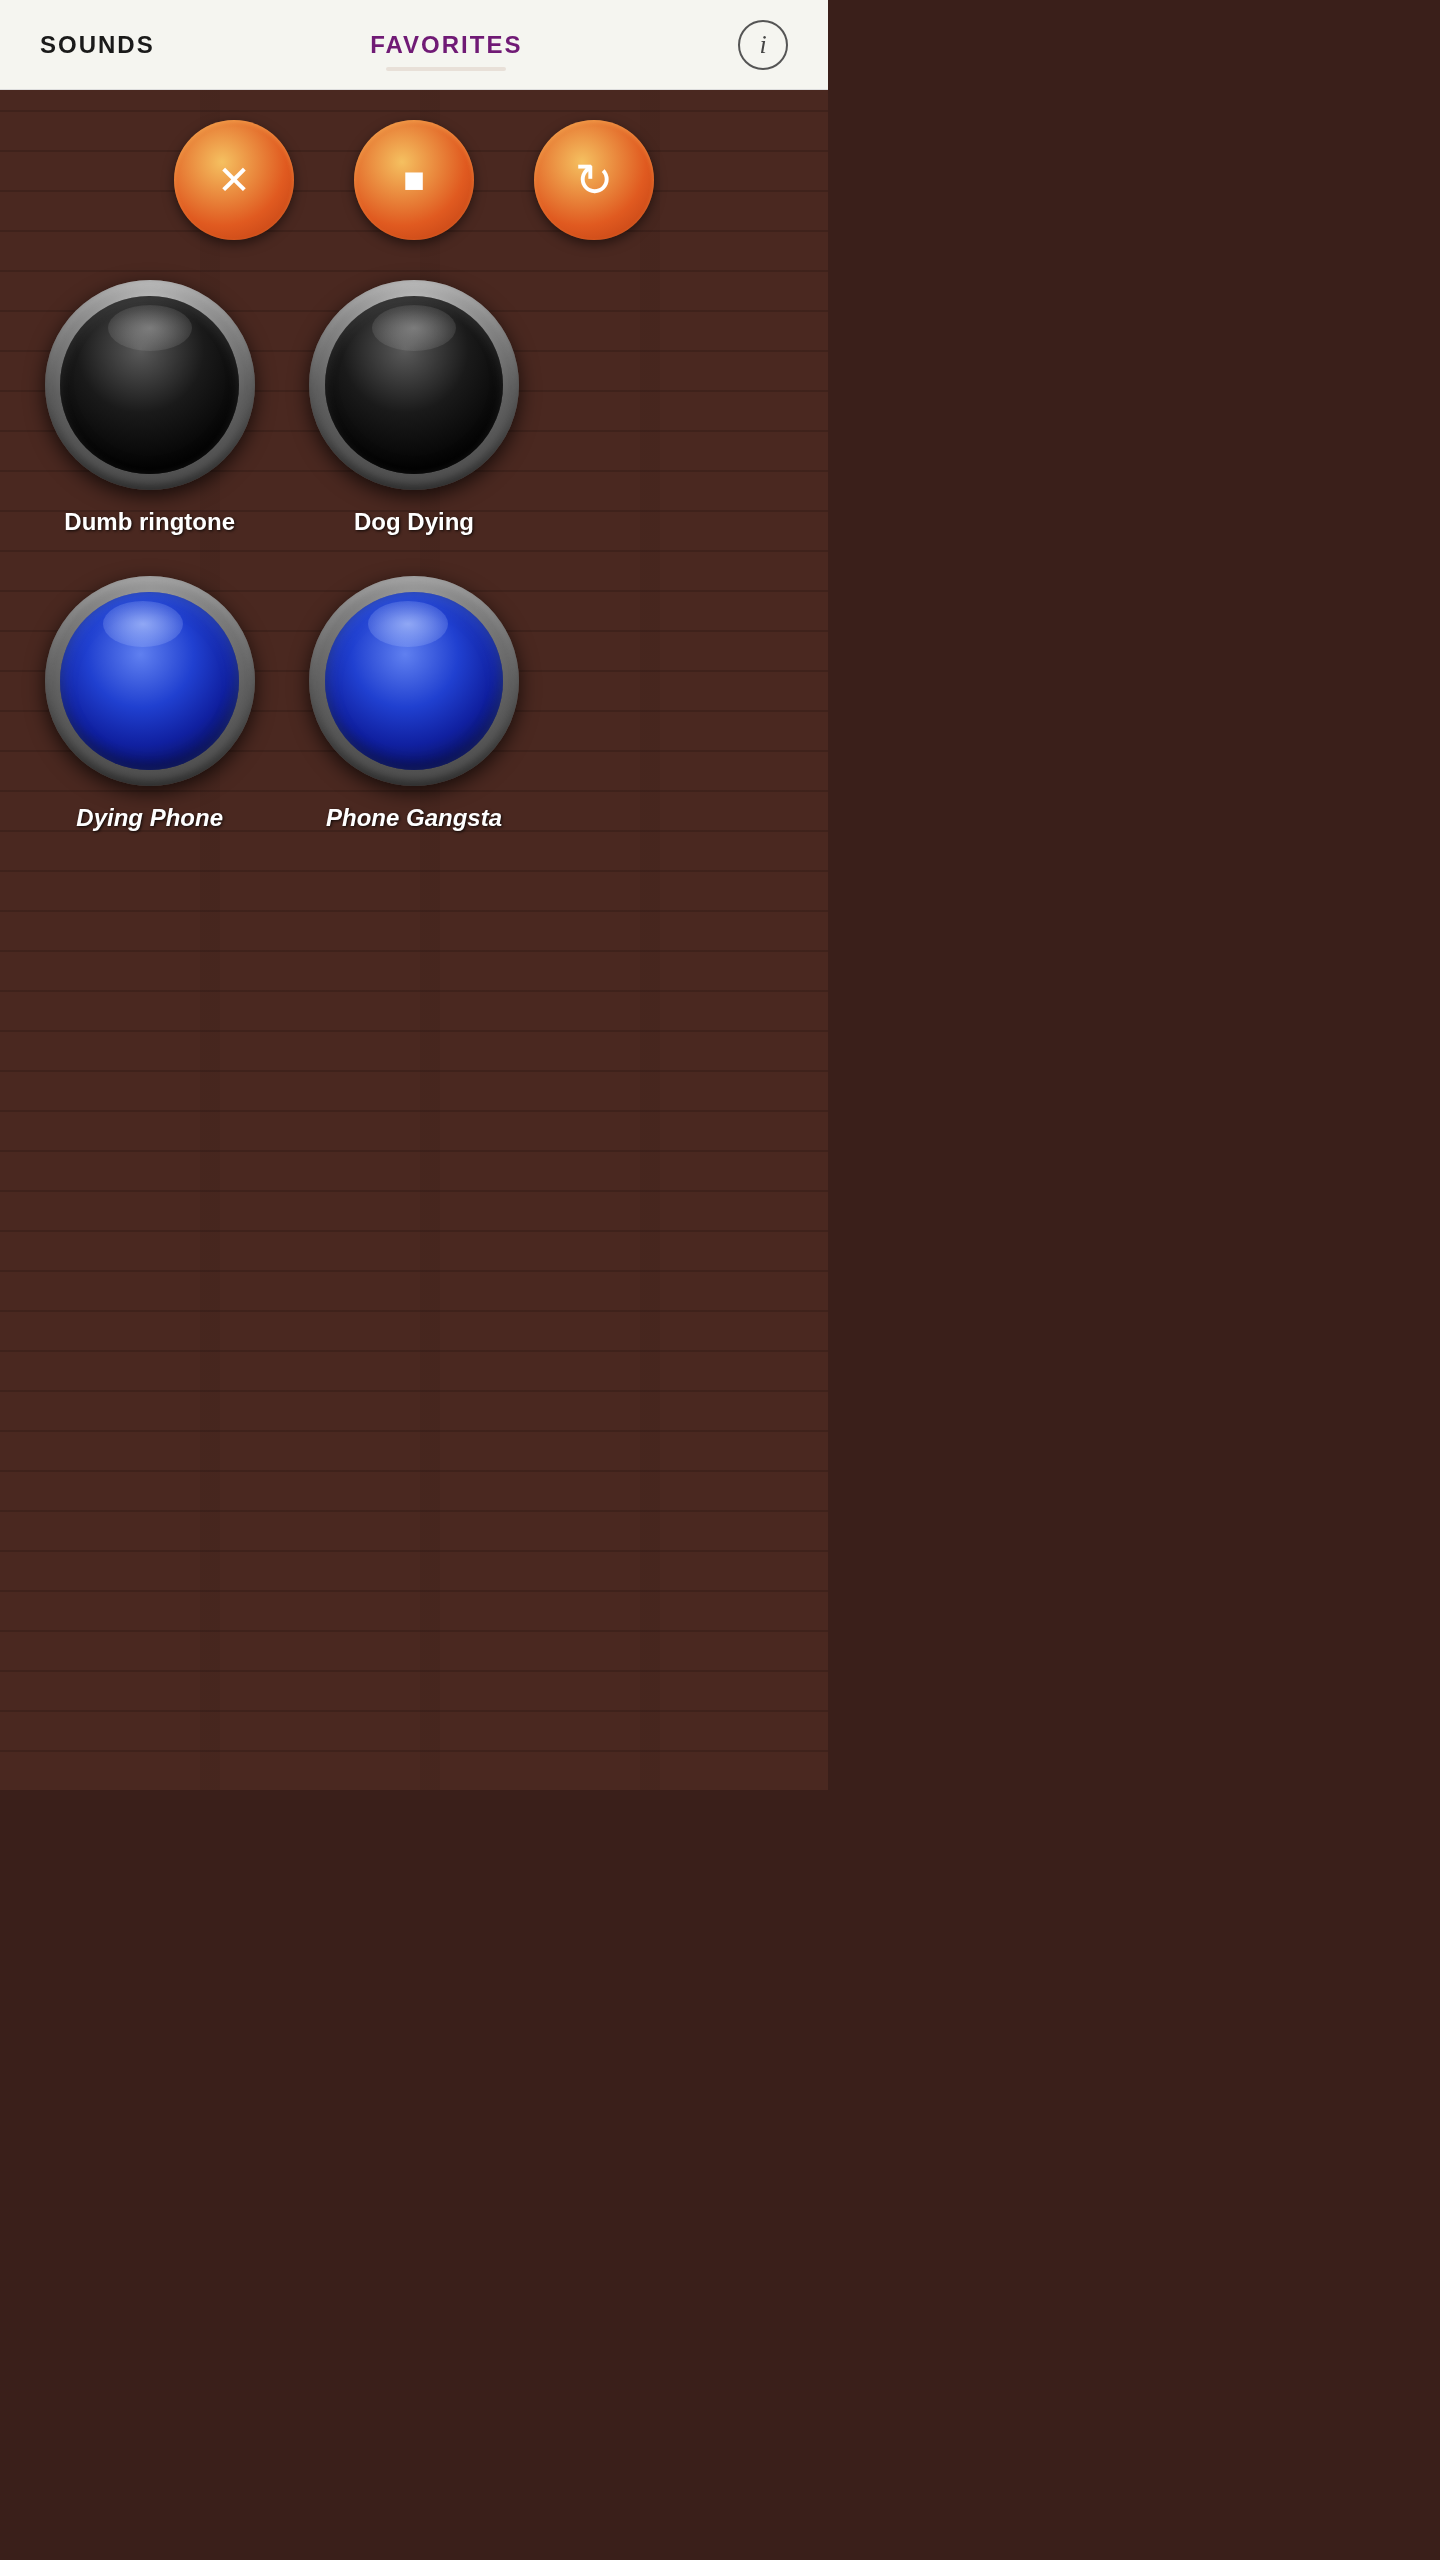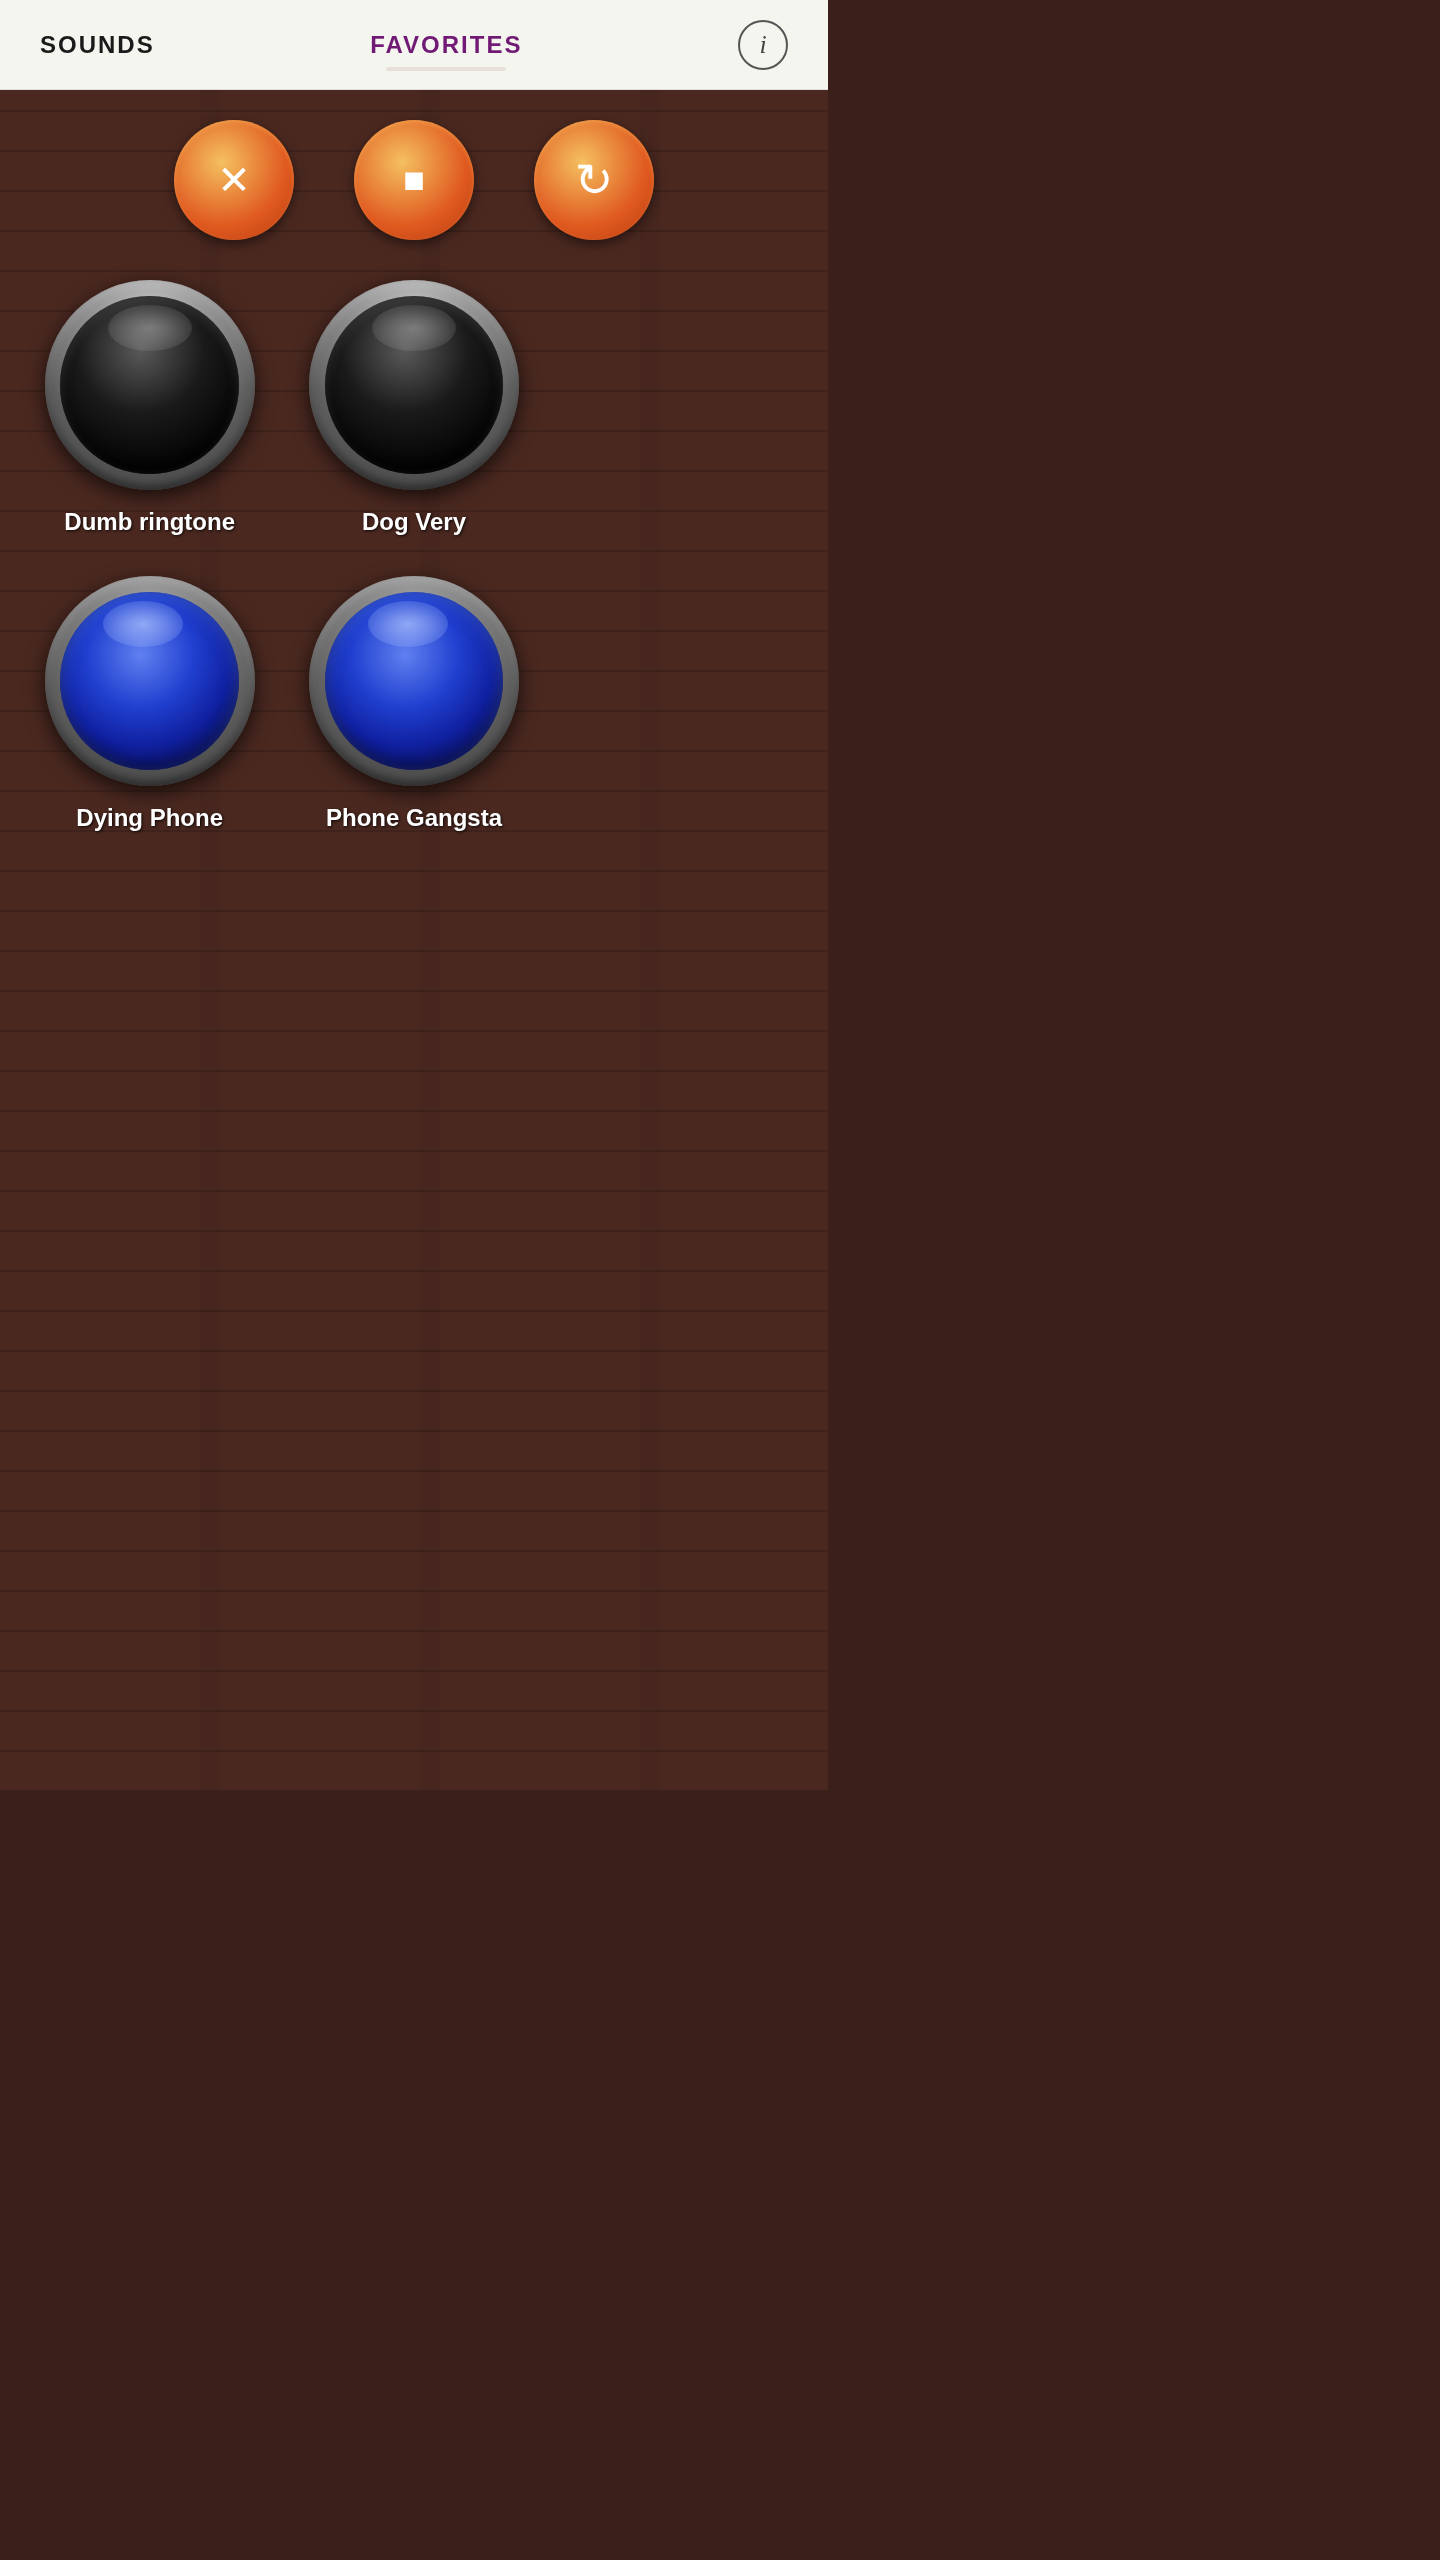--- a/index.html
+++ b/index.html
@@ -262,26 +262,26 @@
   <div class="sounds-grid">
 
     <div class="sound-item">
       <div class="sound-btn-silver"></div>
       <span class="sound-label">Dumb ringtone</span>
     </div>
 
 
     <div class="sound-item">
       <div class="sound-btn-silver"></div>
-      <span class="sound-label">Dog Very</span>
-    </div>
-
-  </div>
-
-  <div class="sounds-grid" style="margin-top:20px;">
+      <span class="sound-label">Dog Dying</span>
+    </div>
+
+  </div>
+
+  <div class="sounds-grid" style="margin-top:20px;font-style:italic;">
 
     <div class="sound-item">
       <div class="sound-btn-blue"></div>
       <span class="sound-label">Dying Phone</span>
     </div>
 
     <div class="sound-item">
       <div class="sound-btn-blue"></div>
       <span class="sound-label">Phone Gangsta</span>
     </div>

